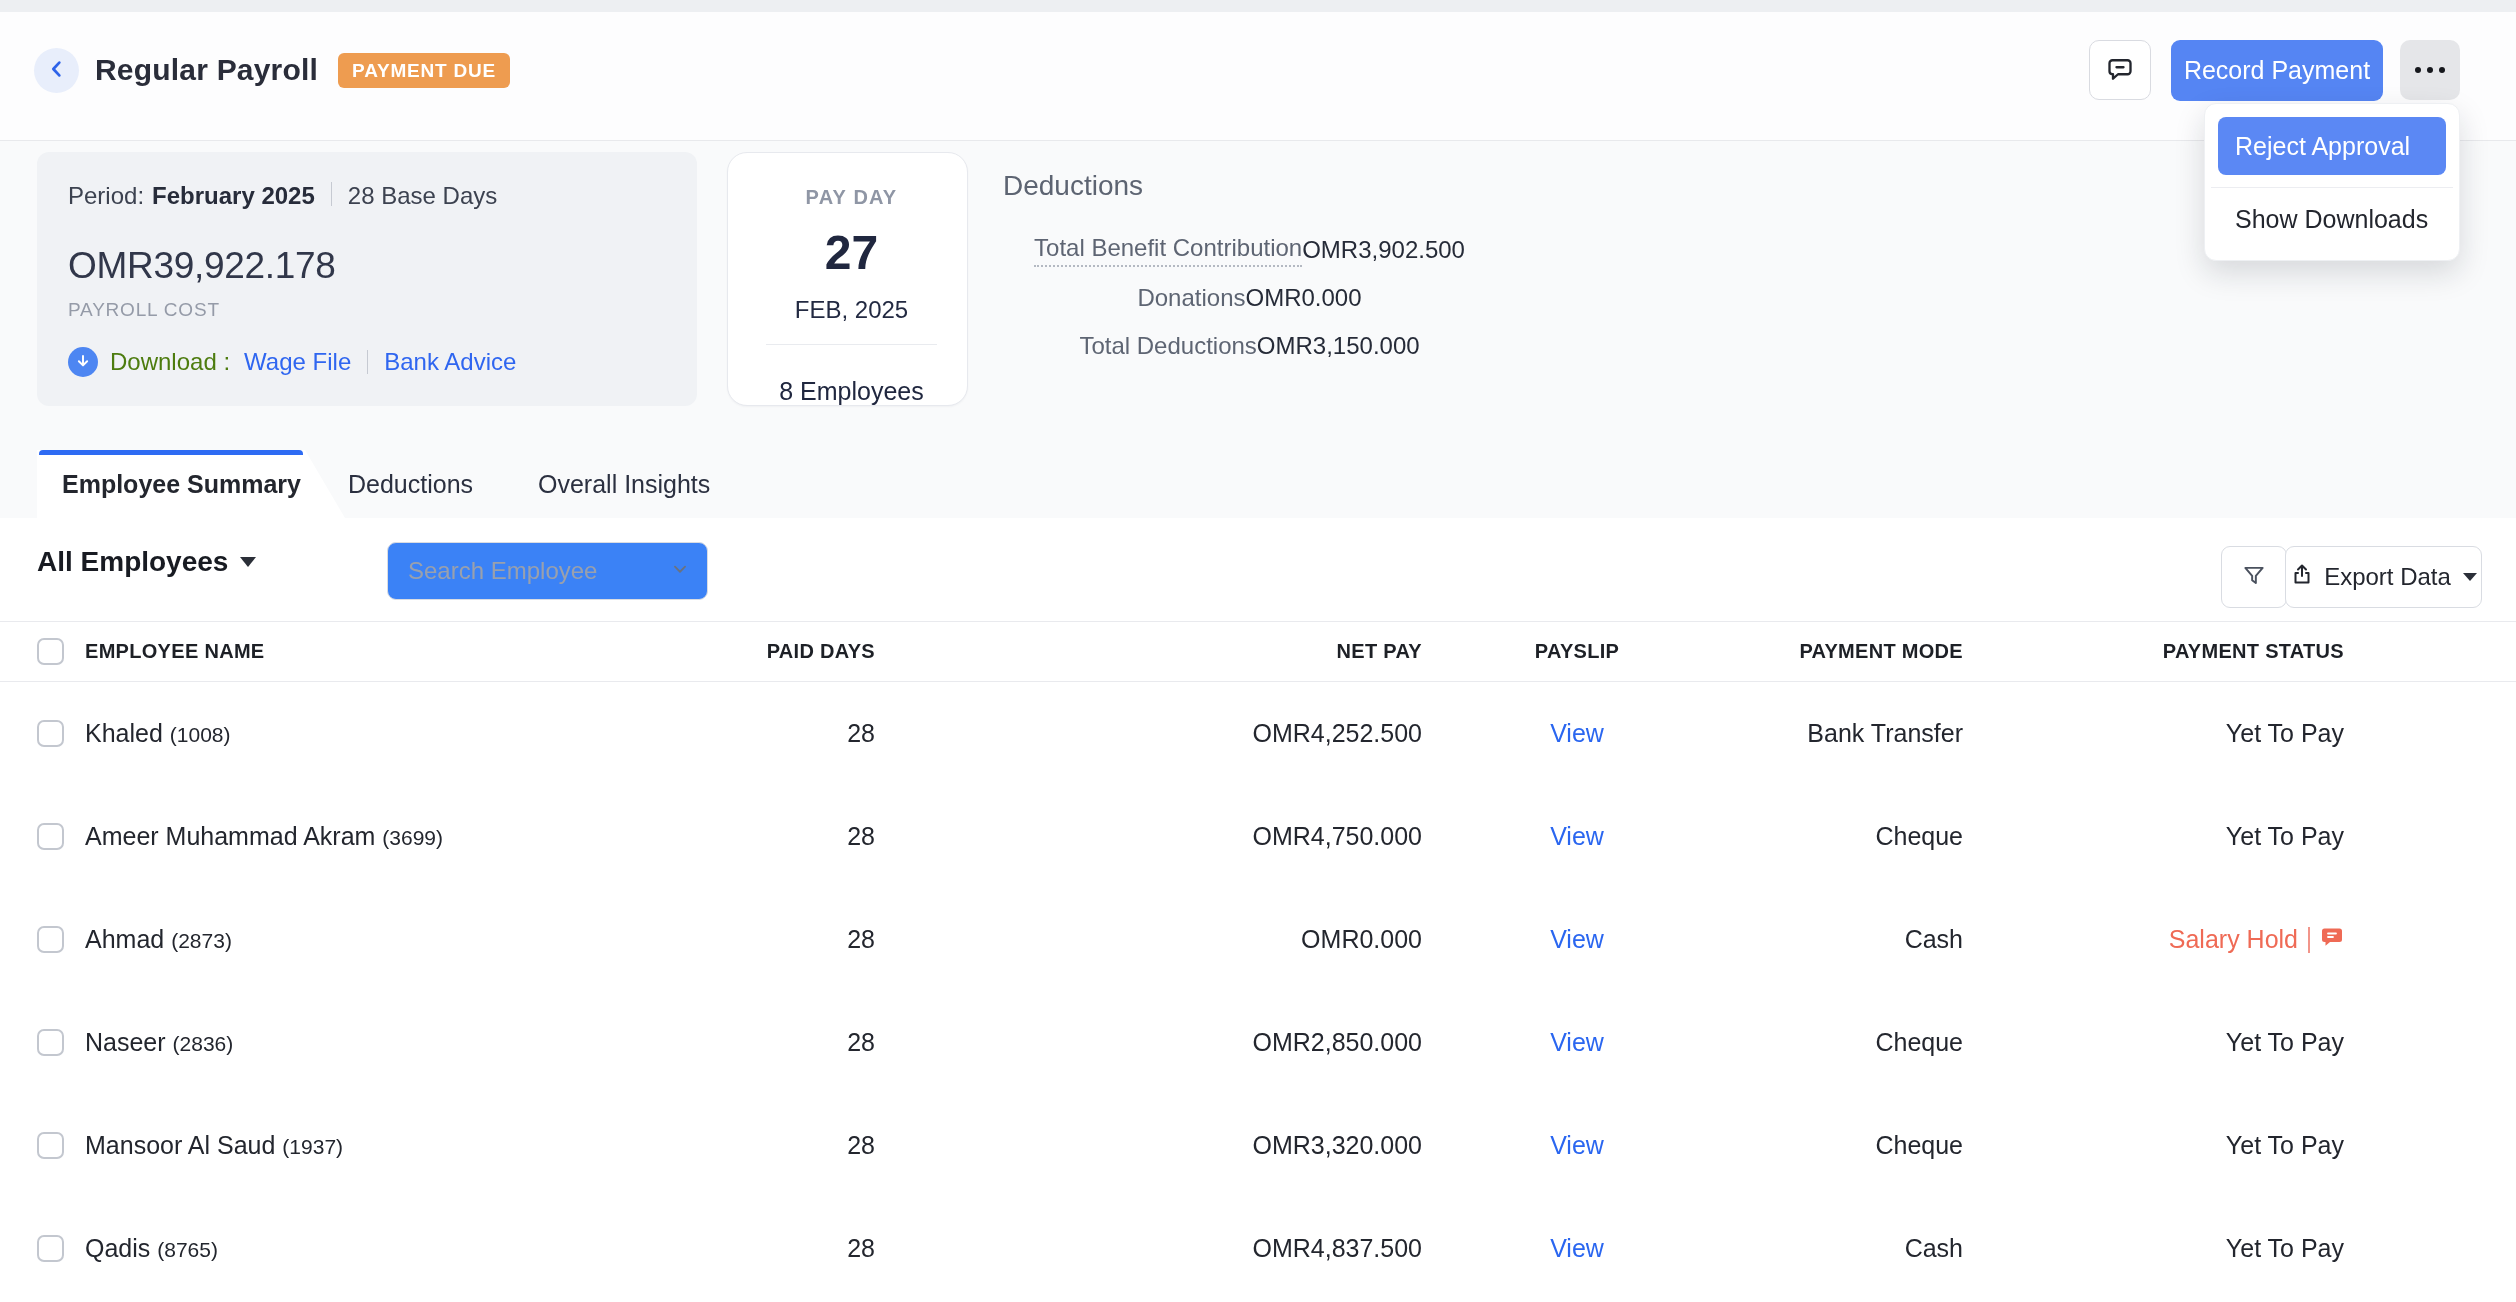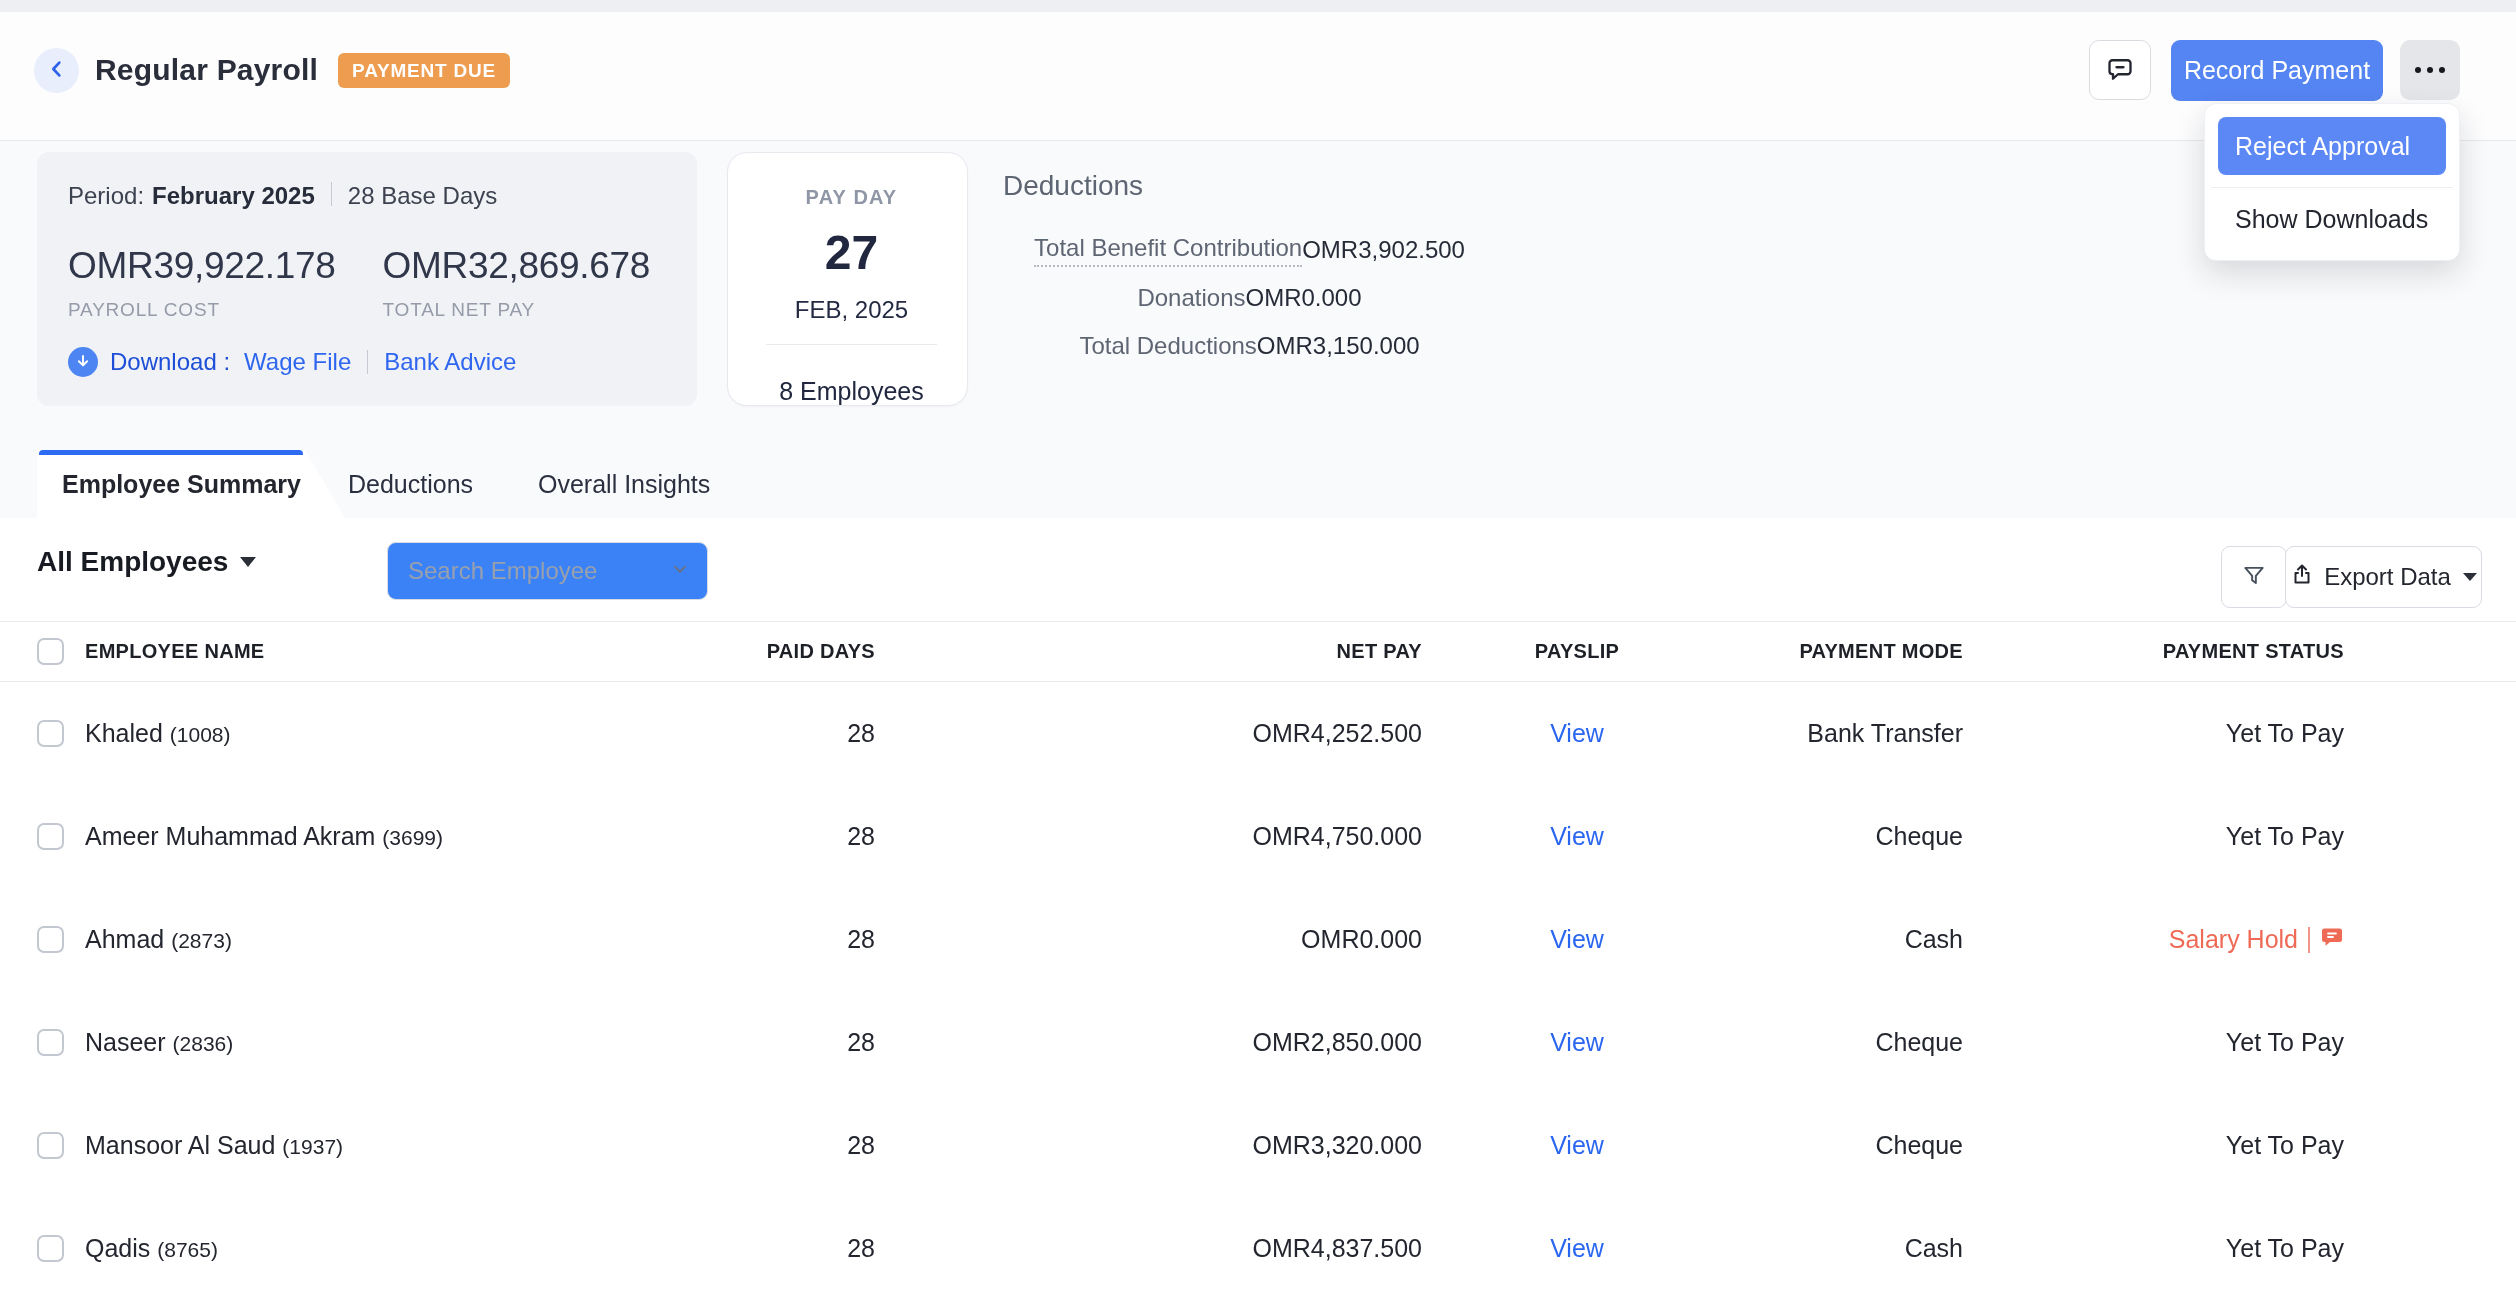--- a/index.html
+++ b/index.html
@@ -67,21 +67,21 @@
   .vdiv { display:inline-block; width:1px; height:24px; background:#c6cad2; margin:0 16px; }
   .amounts { display:flex; margin-top:35px; }
   .amount-block { width:327px; }
   .amount { font-size:37px; font-weight:400; color:#31374a; letter-spacing:-.3px; }
   .amount-label { margin-top:12px; font-size:19px; color:#959ba8; letter-spacing:.8px; }
   .download-row { display:flex; align-items:center; margin-top:26px; font-size:24px; }
   .dl-circle {
     width:30px; height:30px; border-radius:50%; background:#4d86f2;
     display:flex; align-items:center; justify-content:center; margin-right:12px; flex:none;
   }
-  .dl-label { color:#1d4ed8; }
+  .dl-label { color:#4d7c0f; }
   .link { color:#2f66f0; text-decoration:none; cursor:pointer; }
 
   
   .payday-card {
     position:absolute; left:727px; top:152px; width:241px; height:254px;
     background:#fff; border:1px solid #e7e9ee; border-radius:20px;
     box-shadow:0 1px 2px rgba(16,24,40,.04); text-align:center; padding-top:33px;padding-left:8px;
   }
   .payday-label { font-size:20px; font-weight:700; letter-spacing:1.2px; color:#8f96a5; }
   .payday-day { font-size:48px; font-weight:700; color:#20273f; margin-top:16px; }
@@ -204,24 +204,20 @@
     <span>Period:</span>
     <b>February 2025</b>
     <span class="vdiv"></span>
     <span>28 Base Days</span>
   </div>
   <div class="amounts">
     <div class="amount-block">
       <div class="amount">OMR39,922.178</div>
       <div class="amount-label">PAYROLL COST</div>
     </div>
-    <div class="amount-block">
-      <div class="amount">OMR32,869.678</div>
-      <div class="amount-label">TOTAL NET PAY</div>
-    </div>
   </div>
   <div class="download-row">
     <span class="dl-circle">
       <svg width="18" height="18" viewBox="0 0 24 24" fill="none">
           <path d="M12 4 v12 M6.5 11 l5.5 5.5 5.5 -5.5" stroke="#fff" stroke-width="2.6" stroke-linecap="round" stroke-linejoin="round"></path>
         </svg>
     </span>
     <span class="dl-label">Download :</span>
     <span style="width:14px"></span>
     <a class="link">Wage File</a>

